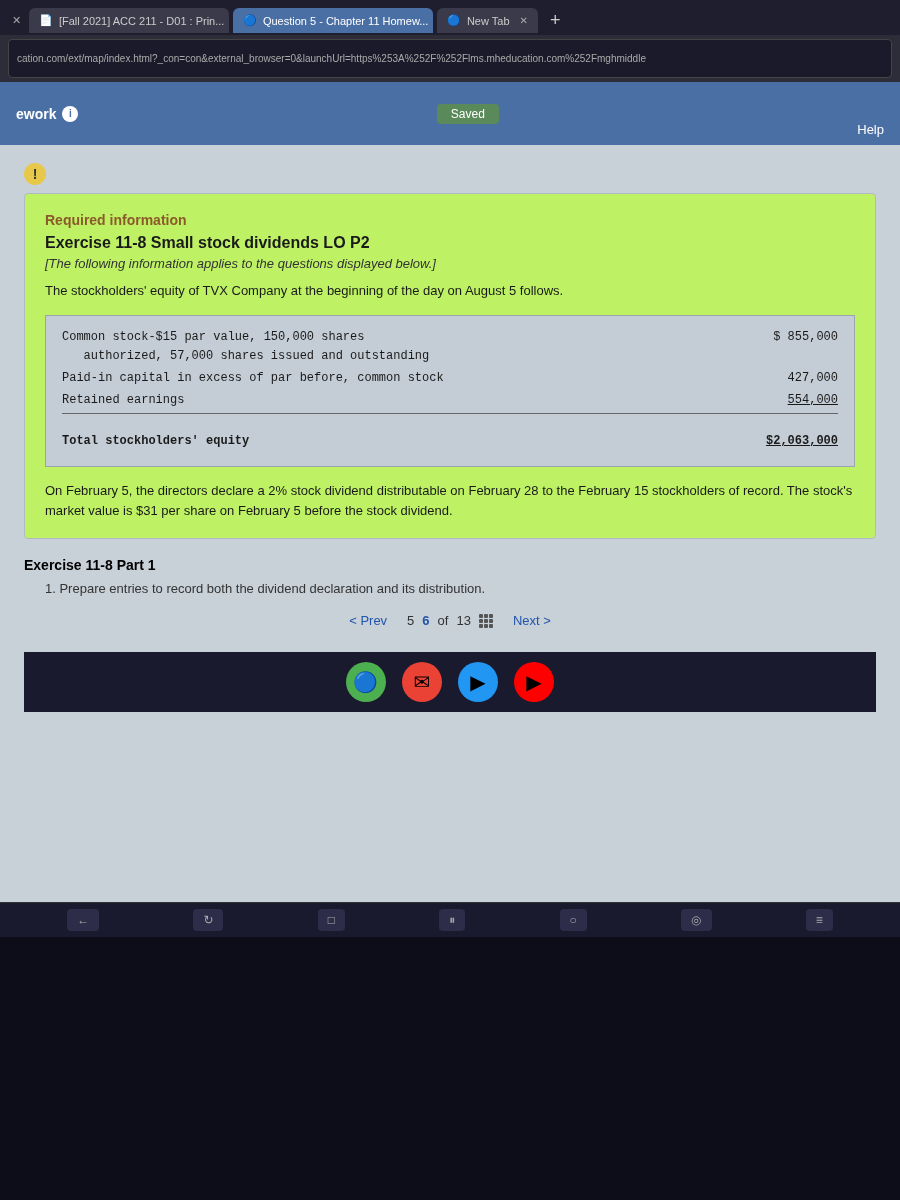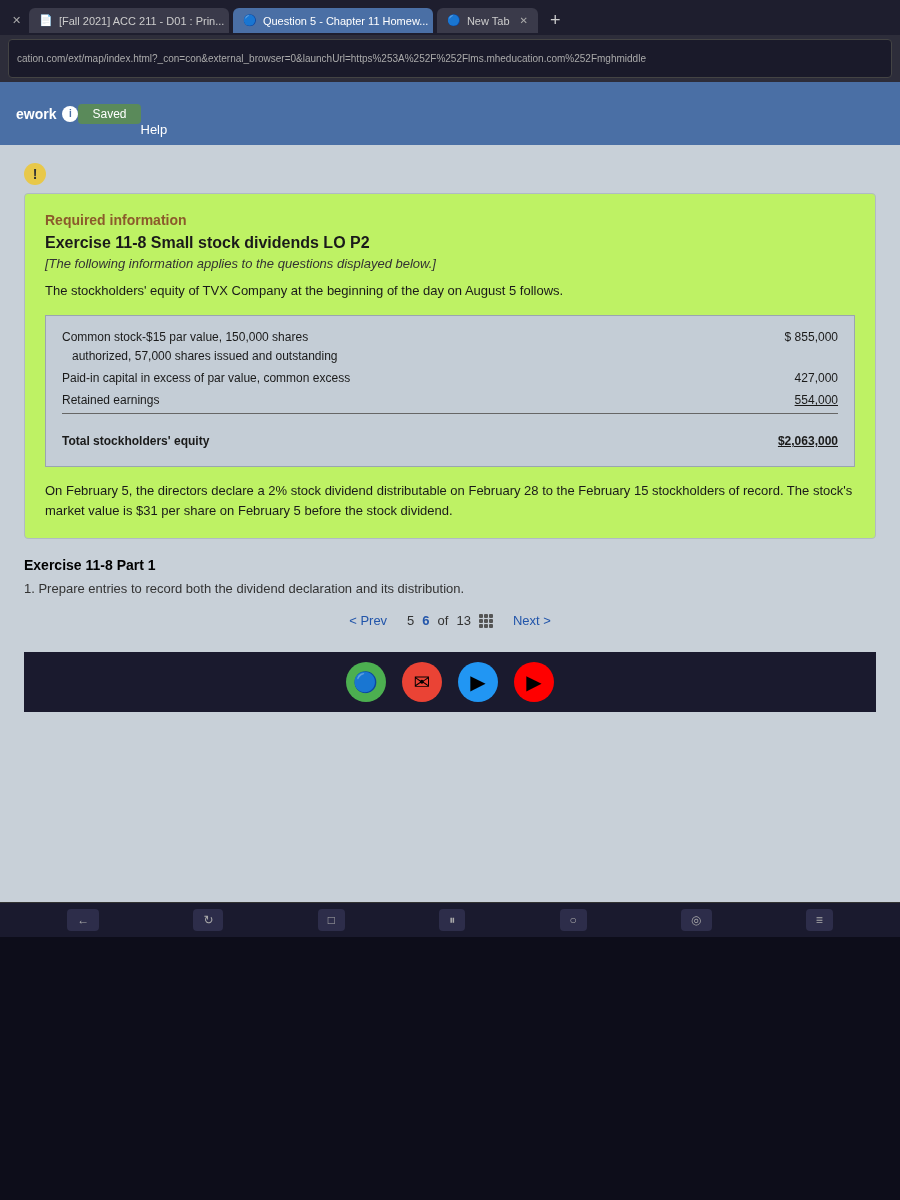--- a/index.html
+++ b/index.html
@@ -99,21 +99,21 @@
     .page-content {
       background: #c8d0d8;
       min-height: 820px;
     }
 
     .top-bar {
       background: #4a6fa5;
       padding: 8px 16px;
       display: flex;
       align-items: center;
-      justify-content: flex-start;
+      justify-content: space-between;
     }
 
     .ework-label {
       color: #fff;
       font-size: 14px;
       font-weight: bold;
       display: flex;
       align-items: center;
       gap: 6px;
     }
@@ -209,21 +209,21 @@
       color: #1a1a1a;
       margin-bottom: 14px;
       line-height: 1.5;
     }
 
     
     .fin-table {
       background: #c4cdd6;
       border: 1px solid #9aa5b0;
       padding: 12px 16px;
-      font-family: Liberation Sans, sans-serif;
+      font-family: Liberation Mono, monospace;
       font-size: 12px;
       color: #1a1a1a;
       margin-bottom: 14px;
     }
 
     .fin-row {
       display: flex;
       justify-content: space-between;
       margin-bottom: 3px;
       line-height: 1.6;
@@ -263,20 +263,21 @@
       font-size: 14px;
       font-weight: bold;
       color: #000000;
       margin-bottom: 8px;
     }
 
     .question-text {
       font-size: 13px;
       color: #333;
       margin-bottom: 16px;
+      margin-left: 21px;
     }
 
     
     .nav-row {
       display: flex;
       align-items: center;
       justify-content: center;
       gap: 20px;
       margin-top: 10px;
       padding-bottom: 16px;
@@ -426,21 +427,21 @@
 
       <div class="fin-table">
         <div class="fin-row">
           <div class="fin-label">
             Common stock-$15 par value, 150,000 shares<br>
             &nbsp;&nbsp;&nbsp;authorized, 57,000 shares issued and outstanding
           </div>
           <div class="fin-value">$&nbsp;855,000</div>
         </div>
         <div class="fin-row">
-          <div class="fin-label">Paid-in capital in excess of par value, common excess</div>
+          <div class="fin-label">Paid-in capital in excess of par before, common stock</div>
           <div class="fin-value">427,000</div>
         </div>
         <div class="fin-row">
           <div class="fin-label">Retained earnings</div>
           <div class="fin-value underline">554,000</div>
         </div>
         <div class="fin-row total">
           <div class="fin-label">Total stockholders' equity</div>
           <div class="fin-value underline">$2,063,000</div>
         </div>

